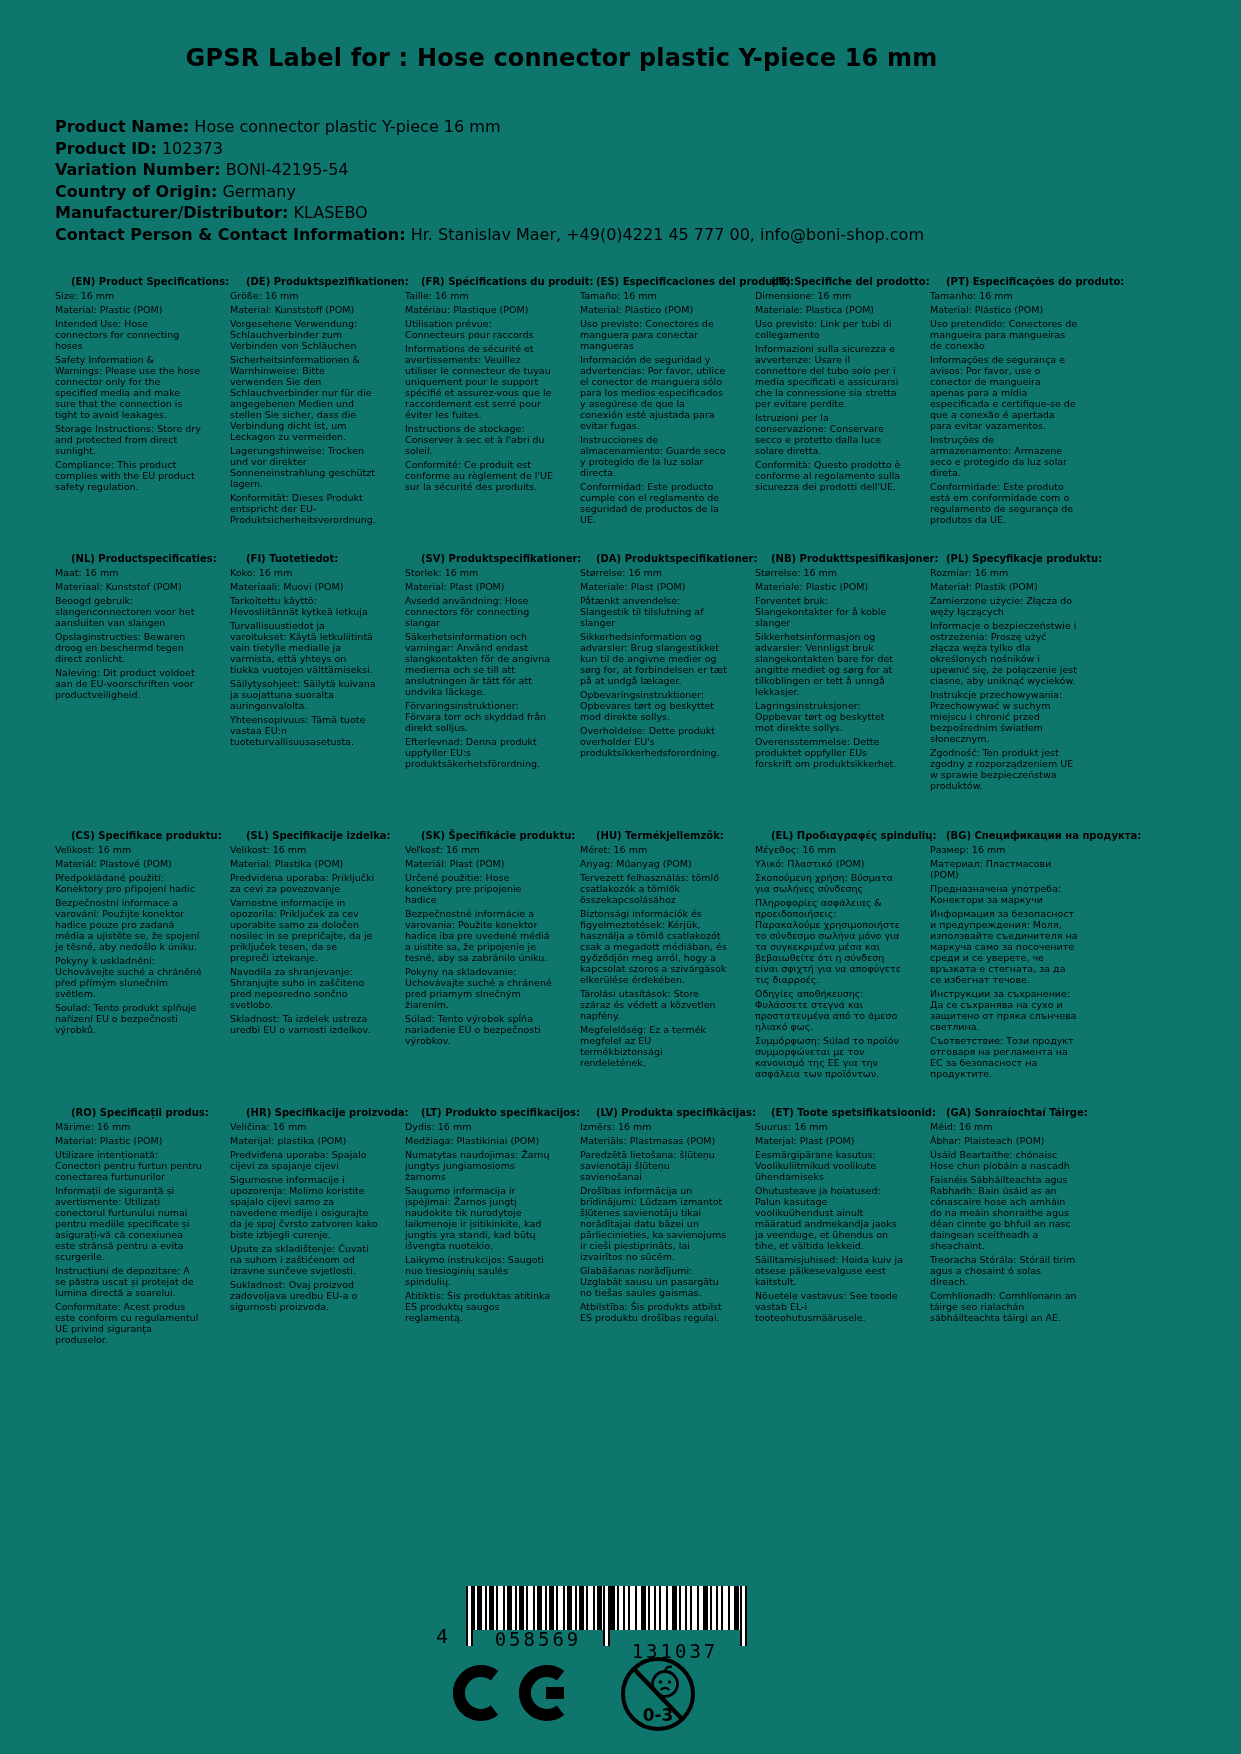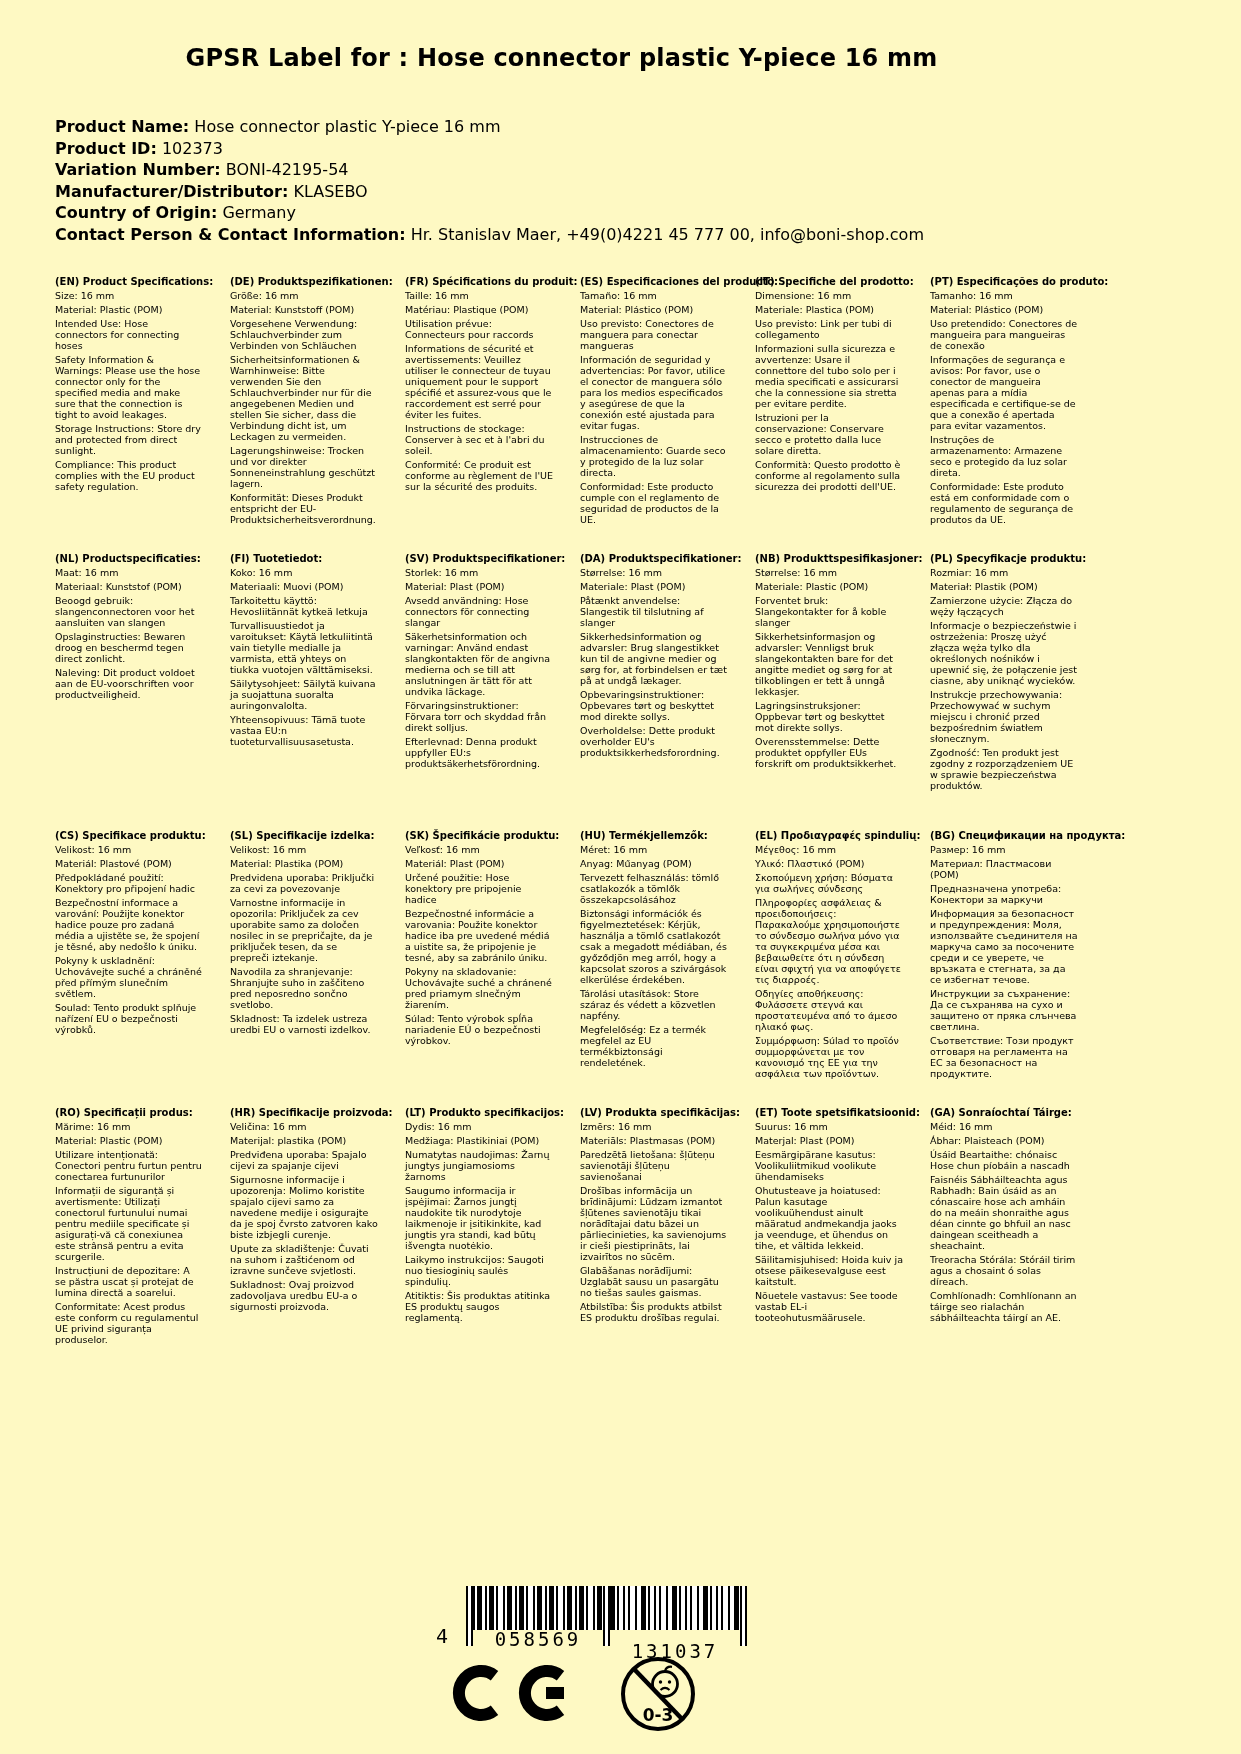--- a/index.html
+++ b/index.html
@@ -1,33 +1,33 @@
 <!DOCTYPE html>
 <html><head>
 <meta charset="utf-8">
 <style>
   html,body { margin:0; padding:0; background:#fff; }
   .page {
-    position:relative; width:1241px; height:1754px; background:#fef9c3; color:#000;
+    position:relative; width:1241px; height:1754px; background:#0f766e; color:#000;
     font-family:"DejaVu Sans","Liberation Sans",sans-serif; overflow:hidden;text-decoration:underline;
   }
   .title {
     position:absolute; left:55px; top:44px; width:1013px; margin:0;
     text-align:center; font-size:24px; font-weight:bold; letter-spacing:0.2px;
   }
   .product-info { position:absolute; left:55px; top:116px; font-size:16px; line-height:21.5px; }
   .pi-label { font-weight:bold; }
   .pi-value { font-weight:normal; }
 
   .lang-grid {
     position:absolute; left:55px; top:276px;
     display:grid; grid-template-columns:repeat(6,148px); column-gap:27px; grid-auto-rows:277px;
   }
   .lang-block { width:148px; }
-  .lang-heading { font-size:10px; font-weight:bold; white-space:nowrap; margin:0 0 2px 0; line-height:12px; }
+  .lang-heading { font-size:10px; font-weight:bold; white-space:nowrap; margin:0 0 2px 16px; line-height:12px; }
   .lang-p { margin:0 0 3px 0; font-size:9.5px; line-height:11px; overflow-wrap:break-word; }
 
   
   .barcode { position:absolute; left:436px; top:1586px; width:316px; height:64px; }
   .bc-lead { position:absolute; left:0; top:38px; font-size:20px; font-family:"DejaVu Sans Mono","Liberation Mono",monospace; }
   .bc-area { position:absolute; left:30px; top:0; width:224px; height:64px; }
   .bc-guard { position:absolute; top:0; width:7px; height:60px;
     background:linear-gradient(90deg,#000 0 2px,#fff 2px 5px,#000 5px 7px); }
   .bc-bars { position:absolute; top:0; height:44px; width:130px; }
   .bc-b1 { left:7px;
@@ -58,27 +58,27 @@
     <span class="pi-label">Product ID:</span>
     <span class="pi-value"> 102373</span>
   </div>
 
   <div class="pi-line">
     <span class="pi-label">Variation Number:</span>
     <span class="pi-value"> BONI-42195-54</span>
   </div>
 
   <div class="pi-line">
+    <span class="pi-label">Country of Origin:</span>
+    <span class="pi-value"> Germany</span>
+  </div>
+
+  <div class="pi-line">
     <span class="pi-label">Manufacturer/Distributor:</span>
     <span class="pi-value"> KLASEBO</span>
-  </div>
-
-  <div class="pi-line">
-    <span class="pi-label">Country of Origin:</span>
-    <span class="pi-value"> Germany</span>
   </div>
 
   <div class="pi-line">
     <span class="pi-label">Contact Person &amp; Contact Information:</span>
     <span class="pi-value"> Hr. Stanislav Maer, +49(0)4221 45 777 00, info@boni-shop.com</span>
   </div>
 </div>
 
   <div class="lang-grid" id="lang-grid">
   <div class="lang-block">

